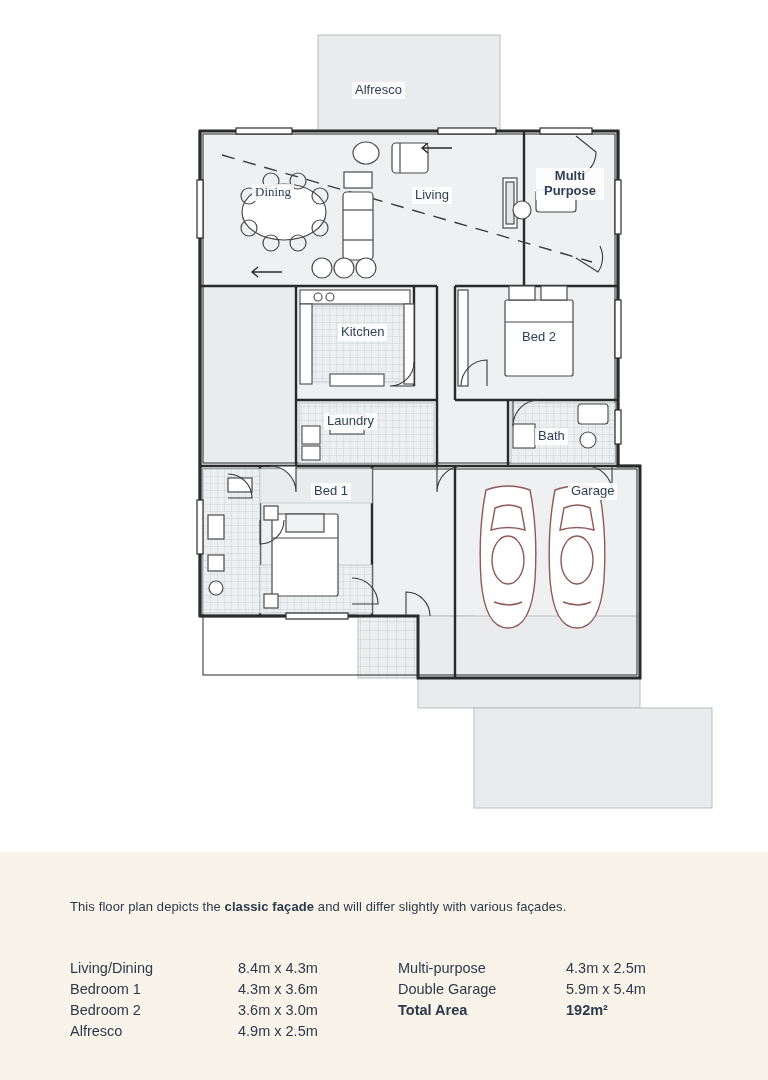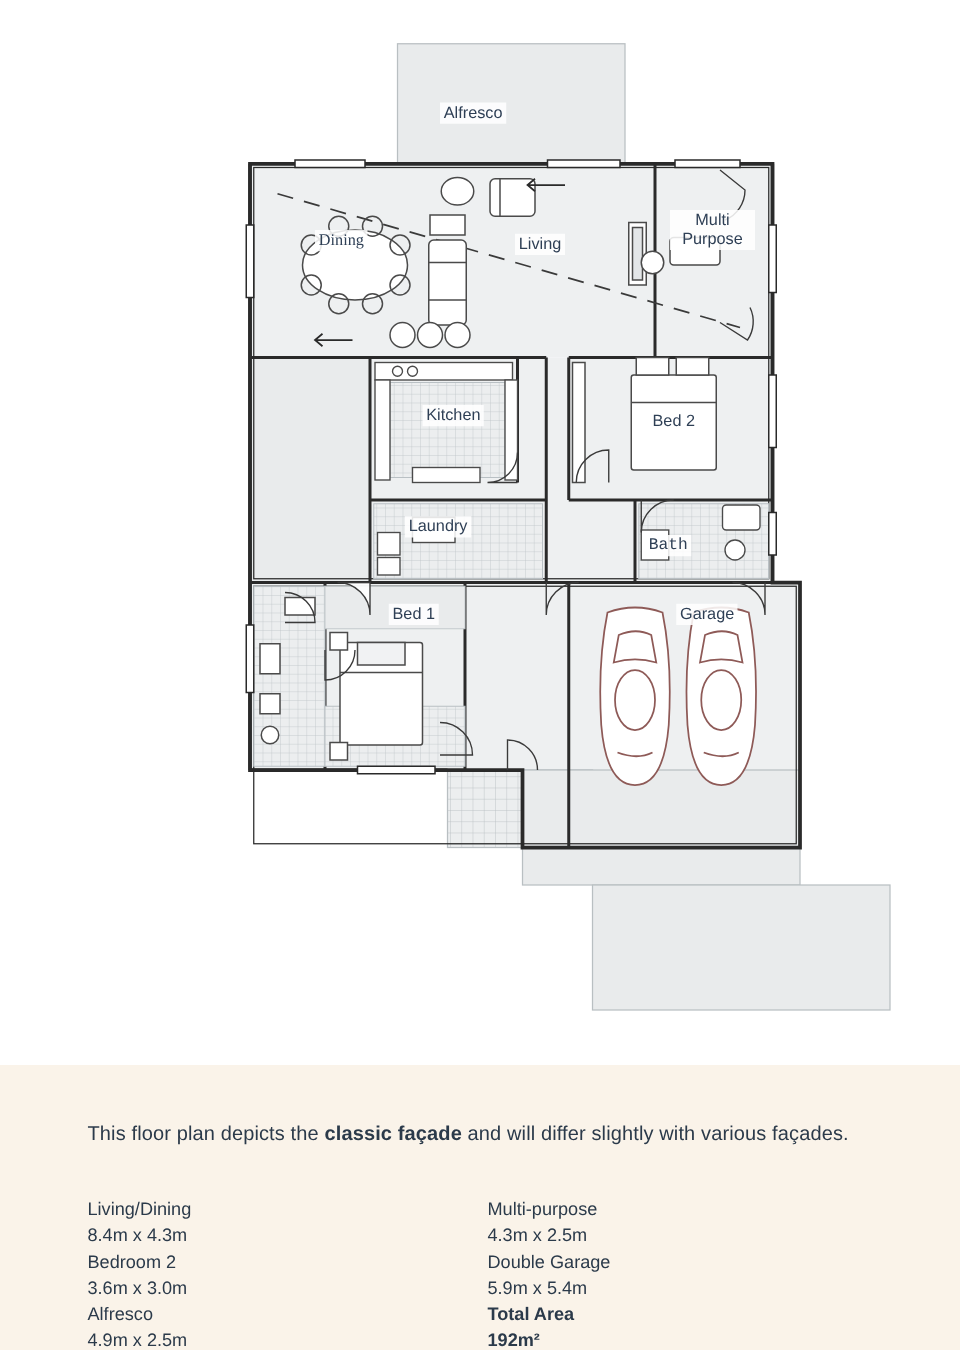--- a/index.html
+++ b/index.html
@@ -42,21 +42,21 @@
     left: 0;
     top: 852px;
     width: 768px;
     height: 228px;
     background: #faf3e9;
   }
   #facade-note {
     position: absolute;
     left: 70px;
     top: 47px;
-    font-size: 16px;
+    font-size: 13px;
     color: #2b3a4a;
     letter-spacing: 0.1px;
   }
   #facade-note b { font-weight: bold; }
   #specs {
     position: absolute;
     left: 70px;
     top: 106px;
     width: 640px;
     font-size: 14.5px;
@@ -66,21 +66,20 @@
     display: flex;
     gap: 0px;
   }
   .spec-col {
     width: 336px;
   }
   .spec-row {
     display: flex;
     line-height: 21px;
     margin-bottom: 0px;
-    flex-direction: column;
   }
   .spec-name { width: 168px; }
   .spec-val  { width: 160px; }
   .spec-row.total .spec-name,
   .spec-row.total .spec-val { font-weight: bold; }
   .spec-row.total .spec-val { text-align: left; }
 </style>
 </head>
 <body>
 
@@ -298,47 +297,51 @@
     <g stroke="#2a2a2a" stroke-width="1.4" fill="none">
       <path d="M452 148 L422 148 M428 143 L422 148 L428 153"></path>
       <path d="M282 272 L252 272 M258 267 L252 272 L258 277"></path>
     </g>
 
   </svg>
 
   <div class="room-label" style="left:352px; top:82px;">Alfresco</div>
   <div class="room-label" style="left:252px; top:184px;font-family:Liberation Serif, serif;">Dining</div>
   <div class="room-label" style="left:412px; top:187px;">Living</div>
-  <div class="room-label" style="left:536px; top:168px; white-space:normal; width:62px;">
+  <div class="room-label" style="left:536px; top:168px; white-space:normal; width:62px;font-weight:bold;">
     <span>Multi</span><br>
     <span>Purpose</span>
   </div>
   <div class="room-label" style="left:338px; top:324px;">Kitchen</div>
   <div class="room-label" style="left:519px; top:329px;">Bed 2</div>
   <div class="room-label" style="left:324px; top:413px;text-align:right;">Laundry</div>
-  <div class="room-label" style="left:516px; top:428px;font-family:Liberation Mono, monospace;">Bath</div>
+  <div class="room-label" style="left:535px; top:428px;">Bath</div>
   <div class="room-label" style="left:299px; top:483px;margin-left:12px;">Bed 1</div>
-  <div class="room-label" style="left:541px; top:483px;text-align:right;">Garage</div>
+  <div class="room-label" style="left:568px; top:483px;text-align:right;">Garage</div>
 
 </div>
 
 <div id="footer">
 
   <div id="facade-note">
     <span>This floor plan depicts the </span><b>classic façade</b><span> and will differ slightly with various façades.</span>
   </div>
 
   <div id="specs">
     <div class="spec-cols">
       <div class="spec-col">
         <div class="spec-row">
           <span class="spec-name">Living/Dining</span>
           <span class="spec-val">8.4m x 4.3m</span>
         </div>
         <div class="spec-row">
+          <span class="spec-name">Bedroom 1</span>
+          <span class="spec-val">4.3m x 3.6m</span>
+        </div>
+        <div class="spec-row">
           <span class="spec-name">Bedroom 2</span>
           <span class="spec-val">3.6m x 3.0m</span>
         </div>
         <div class="spec-row">
           <span class="spec-name">Alfresco</span>
           <span class="spec-val">4.9m x 2.5m</span>
         </div>
       </div>
       <div class="spec-col">
         <div class="spec-row">

